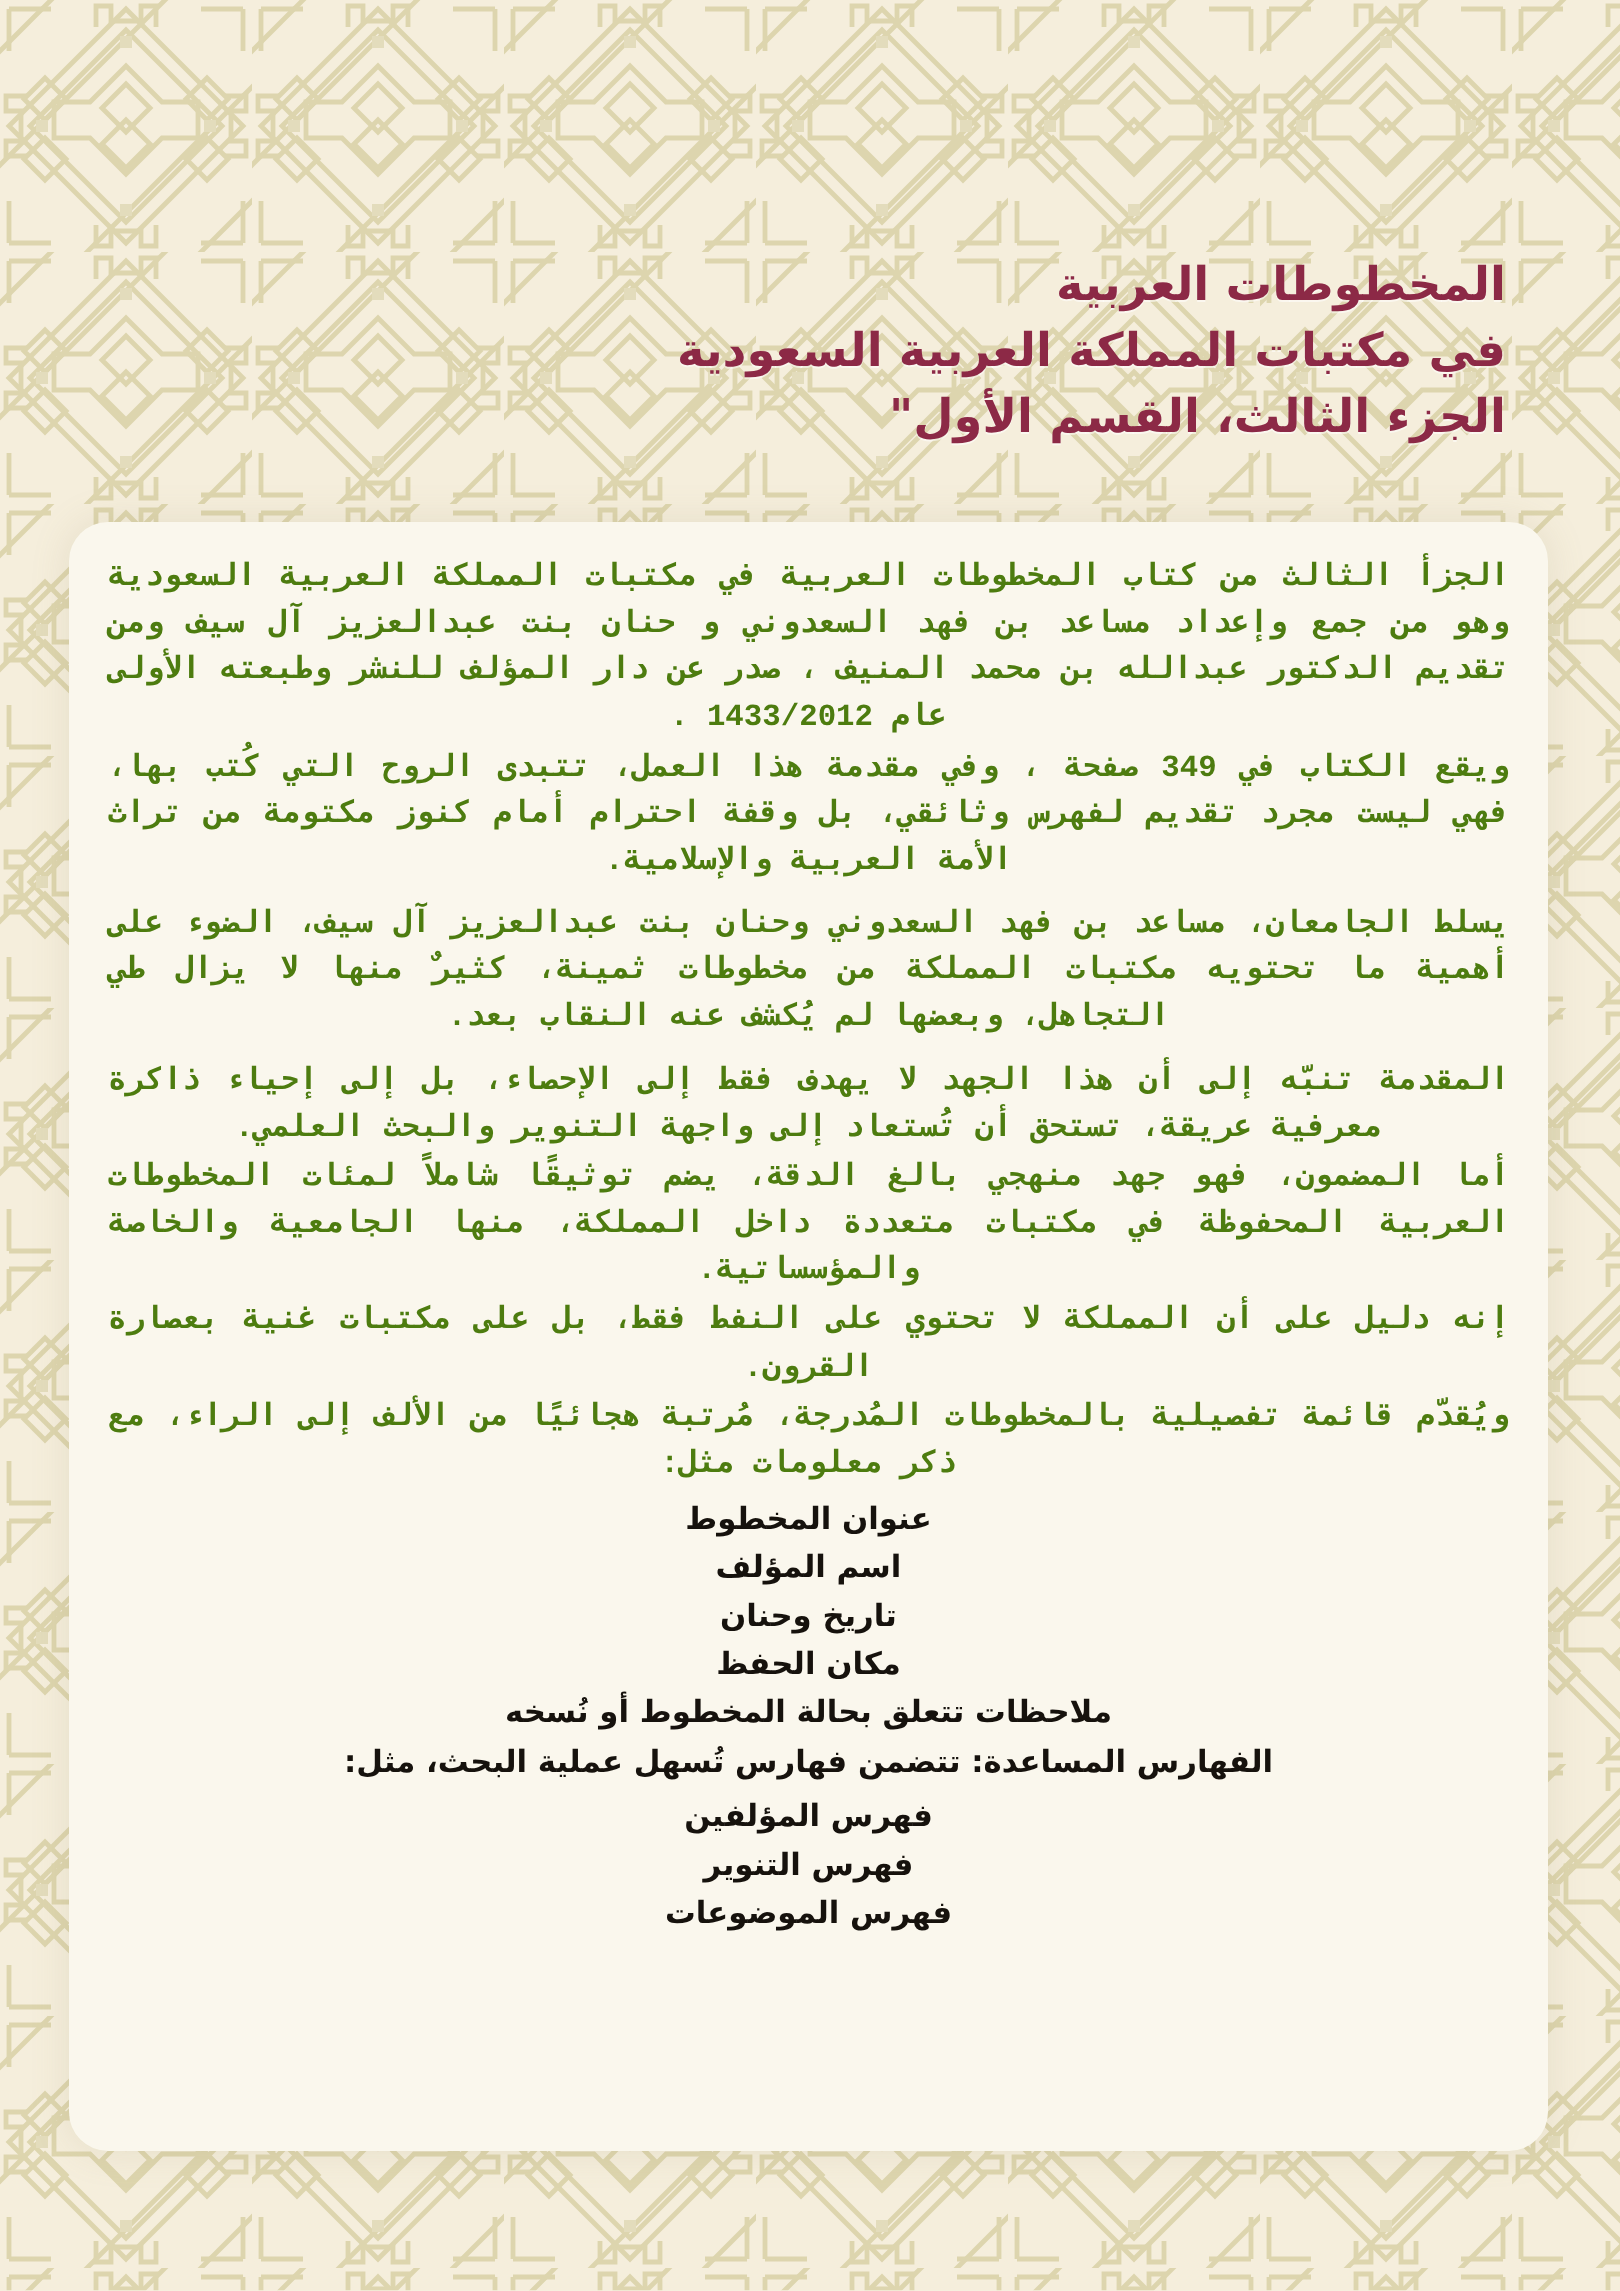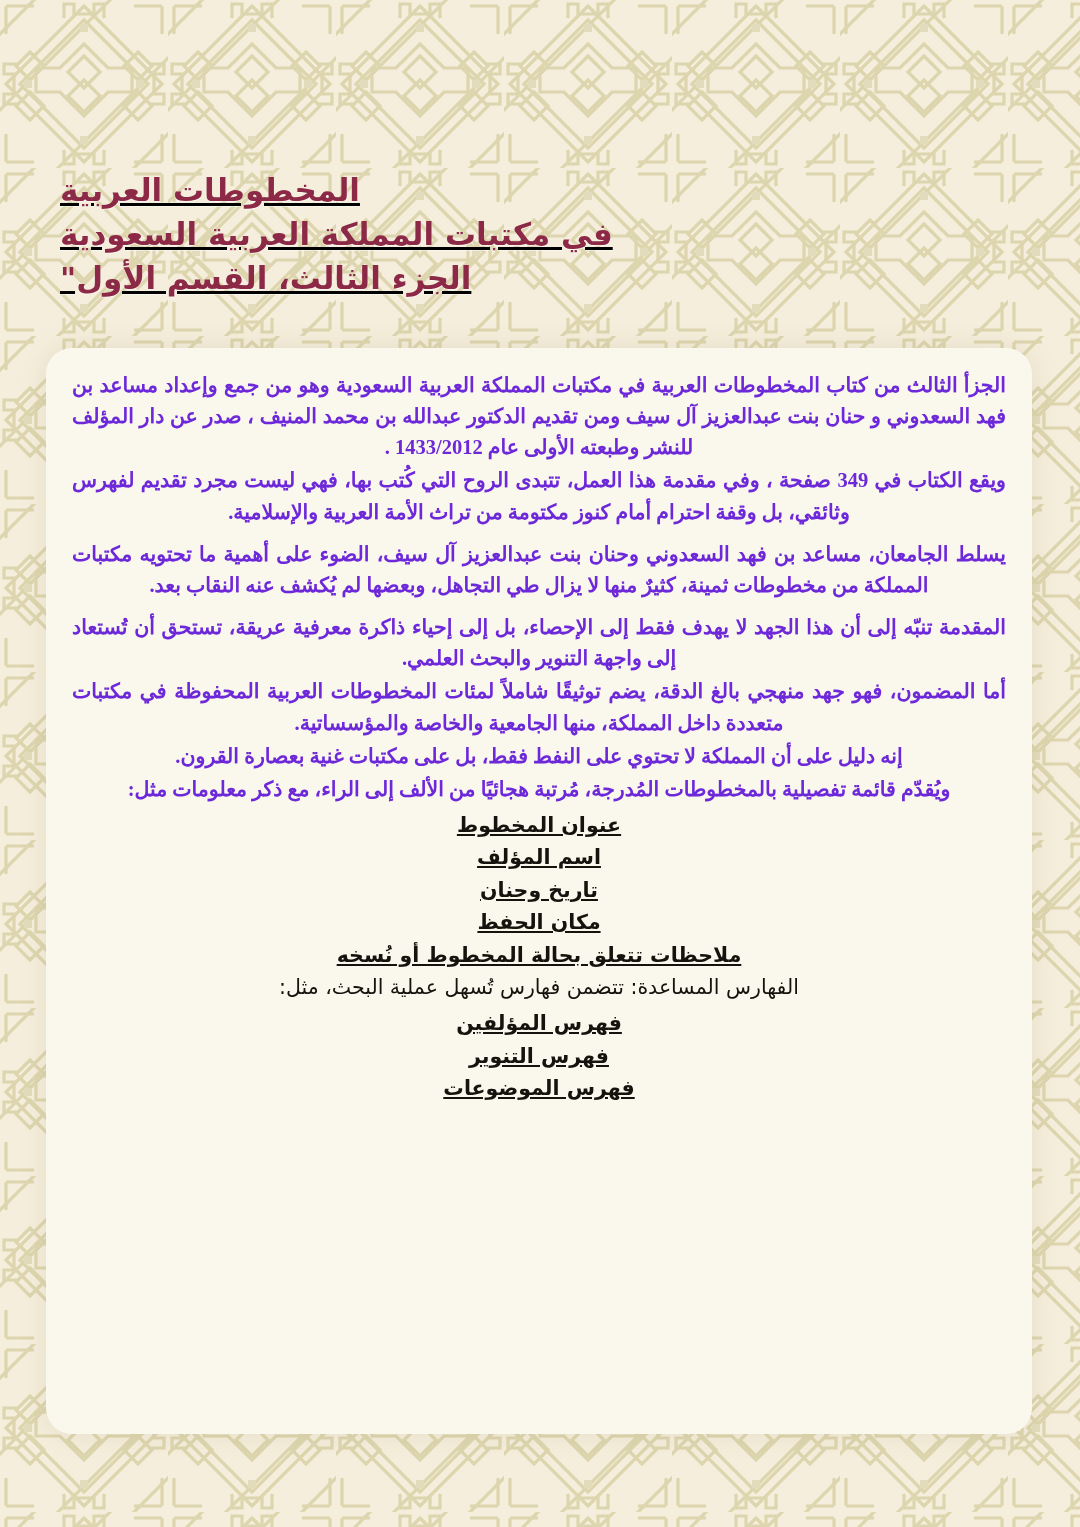--- a/index.html
+++ b/index.html
@@ -36,24 +36,23 @@
     height: 100%;
   }
 
   
   .title-block {
     position: absolute;
     top: 168px;
     left: 0;
     right: 0;
     z-index: 2;
-    text-align: left;
-    padding: 0 60px;
+    text-align: right;
+    padding: 0 76px;
     box-sizing: border-box;
-    text-decoration: underline;
   }
 
   .title-line {
     color: #8c2946;
     font-weight: bold;
     font-size: 31px;
     line-height: 1.42;
     letter-spacing: 0px;
     text-shadow: 0 1px 0 rgba(255,255,255,0.55);
     direction: rtl;
@@ -85,22 +84,22 @@
 
   
   .para {
     font-size: 20.5px;
     line-height: 1.52;
     font-weight: bold;
     text-align: justify;
     text-align-last: center;
     margin: 0 0 2px 0;
     direction: rtl;
-    color: #6d28d9;
-    font-family: Liberation Serif, serif;
+    color: #4d7c0f;
+    font-family: Liberation Mono, monospace;
   }
 
   .para.gap-above {
     margin-top: 11px;
   }
 
   
   .field-list {
     margin: 4px 0 0 0;
     padding: 0;
@@ -108,27 +107,26 @@
     direction: rtl;
   }
 
   .field-item {
     font-size: 20.5px;
     line-height: 1.58;
     font-weight: bold;
     text-align: center;
     color: #16120d;
     direction: rtl;
-    text-decoration: underline;
   }
 
   .indices-intro {
     font-size: 20.5px;
     line-height: 1.58;
-    font-weight: normal;
+    font-weight: bold;
     text-align: center;
     color: #16120d;
     direction: rtl;
   }
 </style>
 </head>
 <body>
 
 <div id="poster-root">
 

